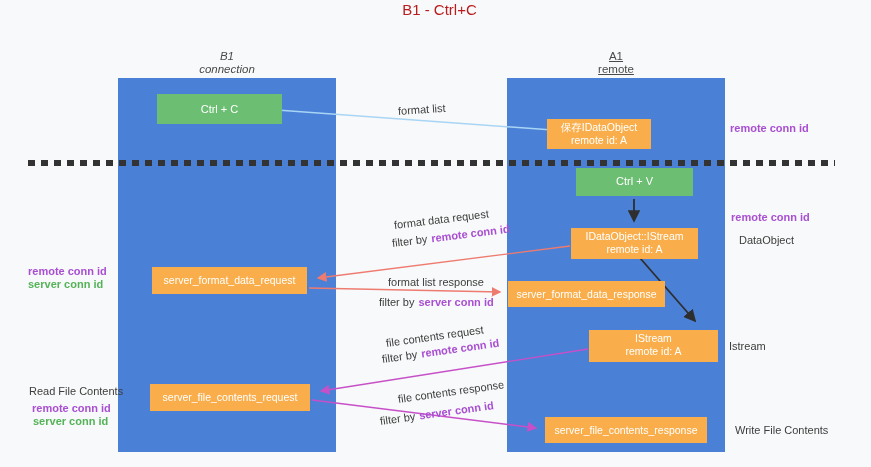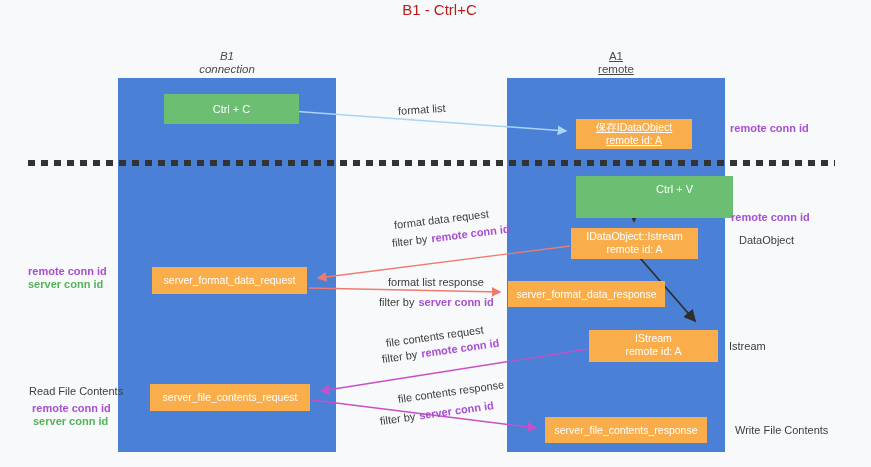--- a/index.html
+++ b/index.html
@@ -85,31 +85,31 @@
     </defs>
     <line x1="277" y1="110" x2="566" y2="131" class="edge lblue" marker-end="url(#m-lblue)"></line>
     <line x1="634" y1="199" x2="634" y2="221" class="edge blk" marker-end="url(#m-blk)"></line>
     <line x1="570" y1="246" x2="318" y2="278" class="edge salmon" marker-end="url(#m-salmon)"></line>
     <line x1="309" y1="288" x2="500" y2="292" class="edge salmon" marker-end="url(#m-salmon)"></line>
     <line x1="640" y1="258" x2="695" y2="321" class="edge blk" marker-end="url(#m-blk)"></line>
     <line x1="588" y1="349" x2="321" y2="391" class="edge magenta" marker-end="url(#m-magenta)"></line>
     <line x1="312" y1="400" x2="536" y2="428" class="edge magenta" marker-end="url(#m-magenta)"></line>
   </svg>
 
-  <div class="abs node green" style="left:164px;top:94px;width:135px;height:30px;line-height:30px;font-size:11px;">Ctrl + C</div>
+  <div class="abs node green" style="left:157px;top:94px;width:125px;height:30px;line-height:30px;font-size:11px;">Ctrl + C</div>
 
-  <div class="abs node orange two" style="left:576px;top:119px;width:116px;height:28px;text-decoration:underline;">
+  <div class="abs node orange two" style="left:547px;top:119px;width:104px;height:28px;">
     <span class="l">保存IDataObject</span>
     <span class="l">remote id: A</span>
   </div>
 
-  <div class="abs node green" style="left:576px;top:176px;width:117px;height:42px;line-height:26px;font-size:11px;padding-left:40px;">Ctrl + V</div>
+  <div class="abs node green" style="left:576px;top:168px;width:117px;height:28px;line-height:26px;font-size:11px;">Ctrl + V</div>
 
   <div class="abs node orange two" style="left:571px;top:228px;width:127px;height:29px;">
-    <span class="l">IDataObject::Istream</span>
+    <span class="l">IDataObject::IStream</span>
     <span class="l">remote id: A</span>
   </div>
 
   <div class="abs node orange" style="left:508px;top:281px;width:157px;height:26px;line-height:26px;">server_format_data_response</div>
 
   <div class="abs node orange" style="left:152px;top:267px;width:155px;height:27px;line-height:27px;">server_format_data_request</div>
 
   <div class="abs node orange two" style="left:589px;top:330px;width:129px;height:30px;">
     <span class="l">IStream</span>
     <span class="l">remote id: A</span>

